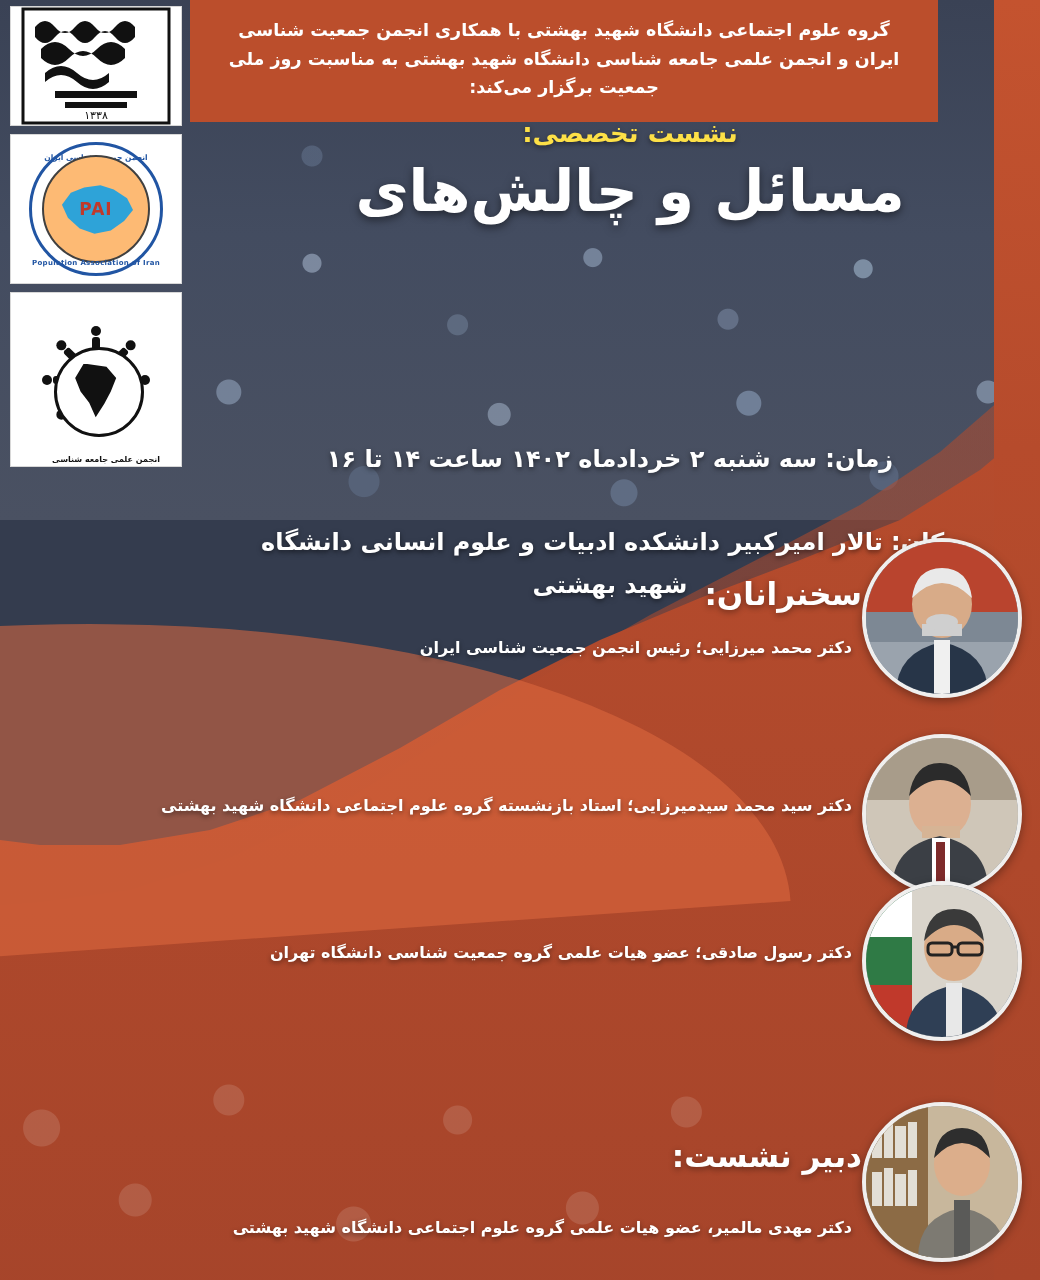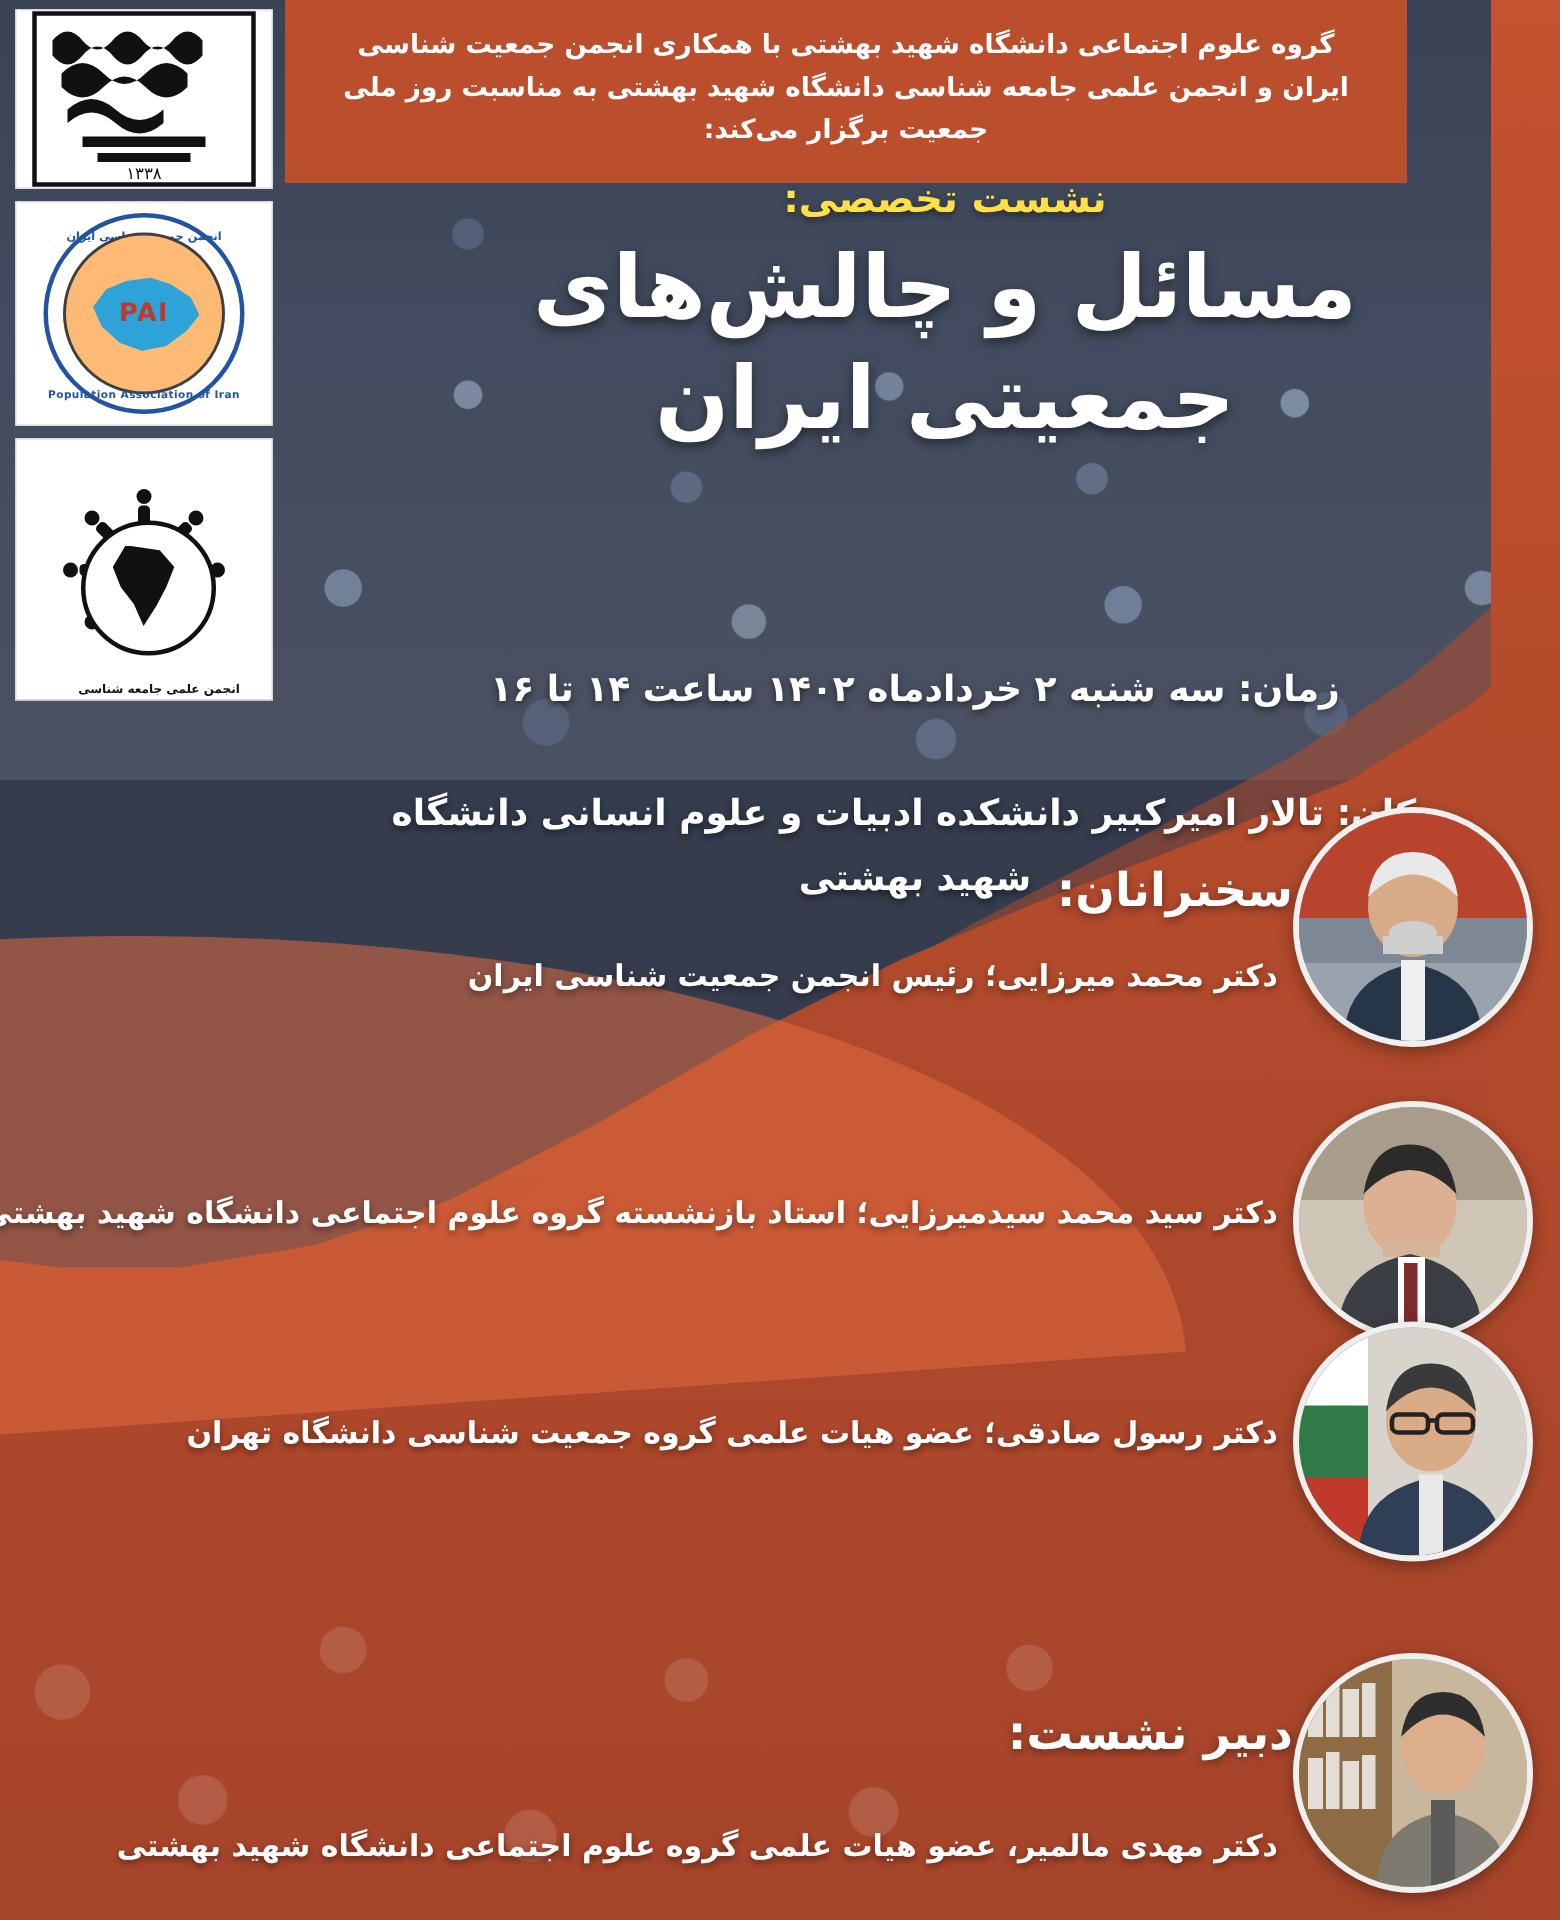--- a/index.html
+++ b/index.html
@@ -193,21 +193,21 @@
 
   .avatar{
     width:152px;height:152px;border-radius:50%;
     border:4px solid #f0efee;overflow:hidden;flex:0 0 auto;
     background:#8d9aa8;position:relative;
     box-shadow:0 3px 10px rgba(0,0,0,.35);
   }
   .avatar .scene{position:absolute;inset:0;}
 
   .person-desc{
-    color:#ffffff;font-size:20px;font-weight:bold;direction:rtl;
+    color:#ffffff;font-size:16px;font-weight:bold;direction:rtl;
     margin-right:0;margin-left:14px;white-space:nowrap;
     text-shadow:0 2px 5px rgba(0,0,0,.45);
   }
   .p1 .person-desc{position:absolute;right:170px;top:100px;}
   .p2 .person-desc{position:absolute;right:170px;top:62px;}
   .p3 .person-desc{position:absolute;right:170px;top:62px;}
   .p4 .person-desc{position:absolute;right:170px;top:116px;}
 </style>
 </head>
 <body>
@@ -296,21 +296,20 @@
         </div>
       </div>
       <div class="iss-caption">انجمن علمی جامعه شناسی</div>
     </div>
 
   </div>
 
   <div class="title-block">
     <div class="kicker">نشست تخصصی:</div>
     <div class="title-main">مسائل و چالش‌های</div>
-    <div class="title-main">جمعیتی ایران</div>
   </div>
 
   <div class="meta">
     <div class="meta-line">زمان: سه شنبه ۲ خردادماه ۱۴۰۲ ساعت ۱۴ تا ۱۶</div>
     <div class="meta-line">مکان: تالار امیرکبیر دانشکده ادبیات و علوم انسانی دانشگاه شهید بهشتی</div>
   </div>
 
   <div class="section-label speakers-label">سخنرانان:</div>
   <div class="section-label moderator-label">دبیر نشست:</div>
 

